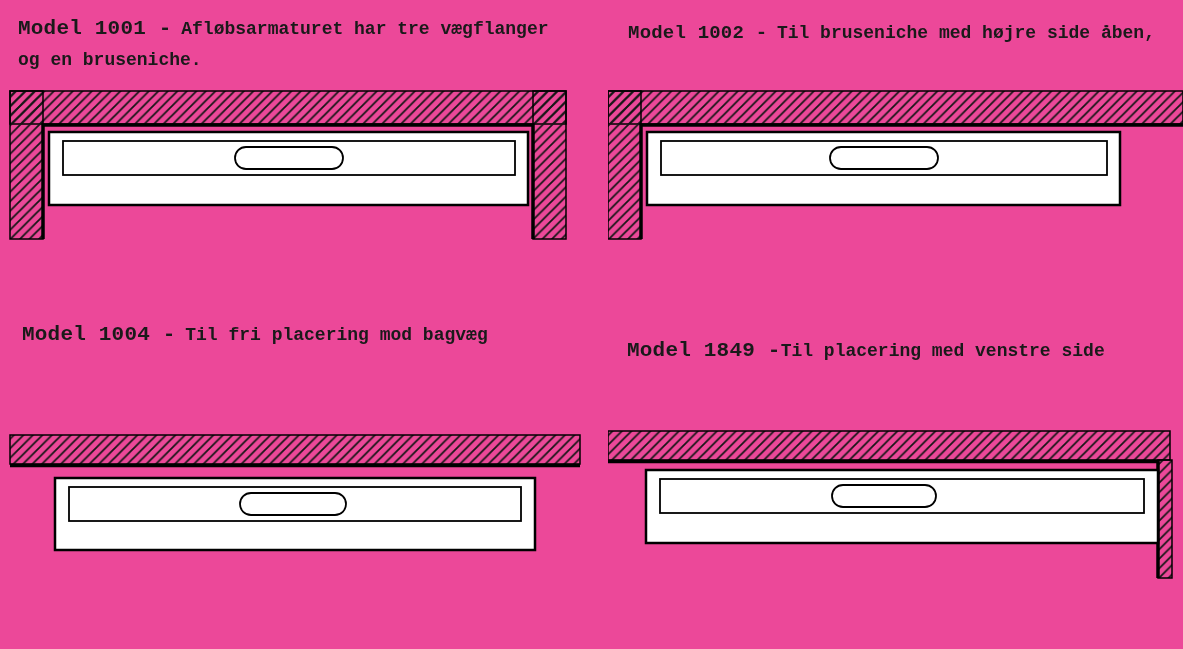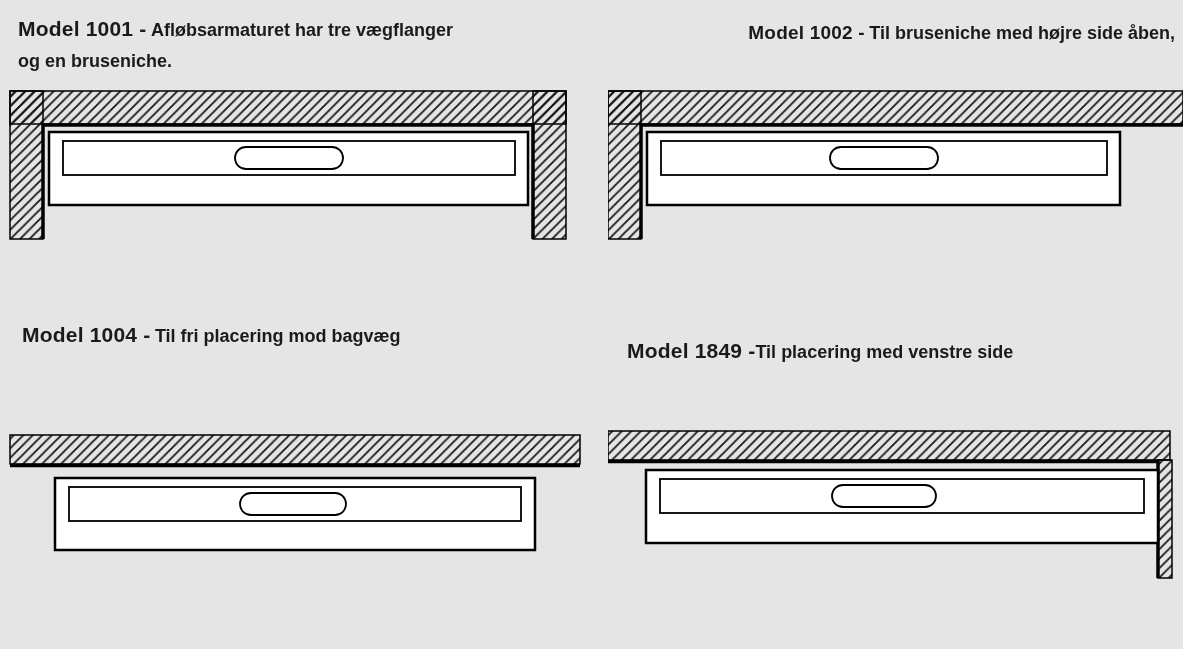--- a/index.html
+++ b/index.html
@@ -1,29 +1,29 @@
 <!DOCTYPE html>
 <html><head>
 <meta charset="utf-8">
 <style>
   html, body { margin: 0; padding: 0; background: #ffffff; }
   .page {
     position: relative;
     width: 1183px;
     height: 649px;
-    background: #e5e5e5;
-    font-family: Liberation Sans, sans-serif;
+    background: #ec4899;
+    font-family: Liberation Mono, monospace;
     color: #1a1a1a;
     overflow: hidden;
   }
   .title-block { position: absolute; line-height: 30px; }
   .title-line { white-space: nowrap; }
   .model-label { font-weight: bold; font-size: 21px; letter-spacing: 0.2px; }
   .desc-text  { font-weight: bold; font-size: 18px; }
-  .centered { text-align: right; }
+  .centered { text-align: center; }
   svg { position: absolute; display: block; }
   .drawing-rect { fill: #ffffff; stroke: #000000; }
 </style>
 </head>
 <body>
 
 <div class="page">
 
   <div class="title-block" style="left:18px; top:14px; width:560px;">
     <div class="title-line"><span class="model-label">Model 1001 -</span> <span class="desc-text">Afløbsarmaturet har tre vægflanger</span></div>

